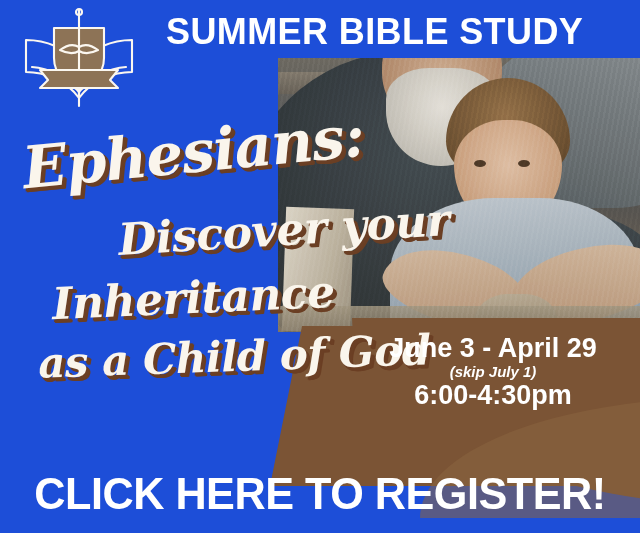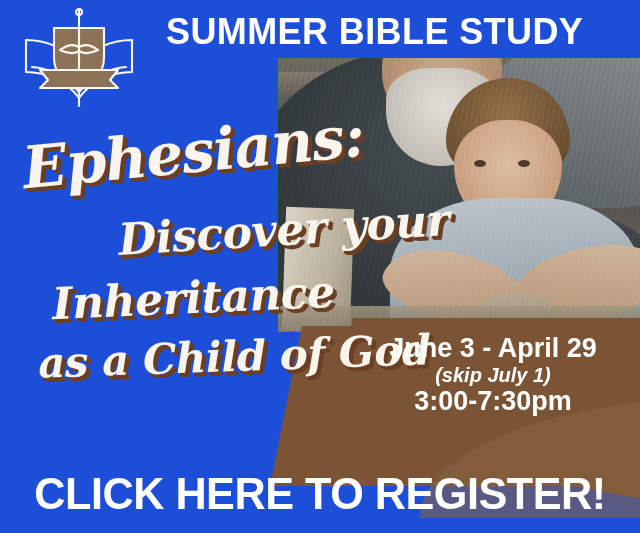--- a/index.html
+++ b/index.html
@@ -190,21 +190,21 @@
 
   
   #schedule {
     position:absolute;
     left:360px; top:334px;
     width:266px;
     text-align:center;
     color:#FFFFFF;
   }
   #schedule .s-line { font-size:27px; font-weight:bold; line-height:1.08; white-space:nowrap; }
-  #schedule .s-skip { font-size:20px; font-weight:bold; font-style:italic; line-height:1.2; }
+  #schedule .s-skip { font-size:15px; font-weight:bold; font-style:italic; line-height:1.2; }
 
   
   #cta {
     position:absolute;
     left:0; top:468px;
     width:640px;
     text-align:center;
     color:#FFFFFF;
     font-size:45px;
     font-weight:bold;
@@ -279,18 +279,18 @@
   <div id="script-block">
     <div class="script" id="line1">Ephesians:</div>
     <div class="script" id="line2">Discover your</div>
     <div class="script" id="line3">Inheritance</div>
     <div class="script" id="line4">as a Child of God</div>
   </div>
 
   <div id="schedule">
     <div class="s-line">June 3 - April 29</div>
     <div class="s-skip">(skip July 1)</div>
-    <div class="s-line">3:00-7:30pm</div>
+    <div class="s-line">6:00-4:30pm</div>
   </div>
 
   <div id="cta">CLICK HERE TO REGISTER!</div>
 
 </div>
 
 </body></html>

